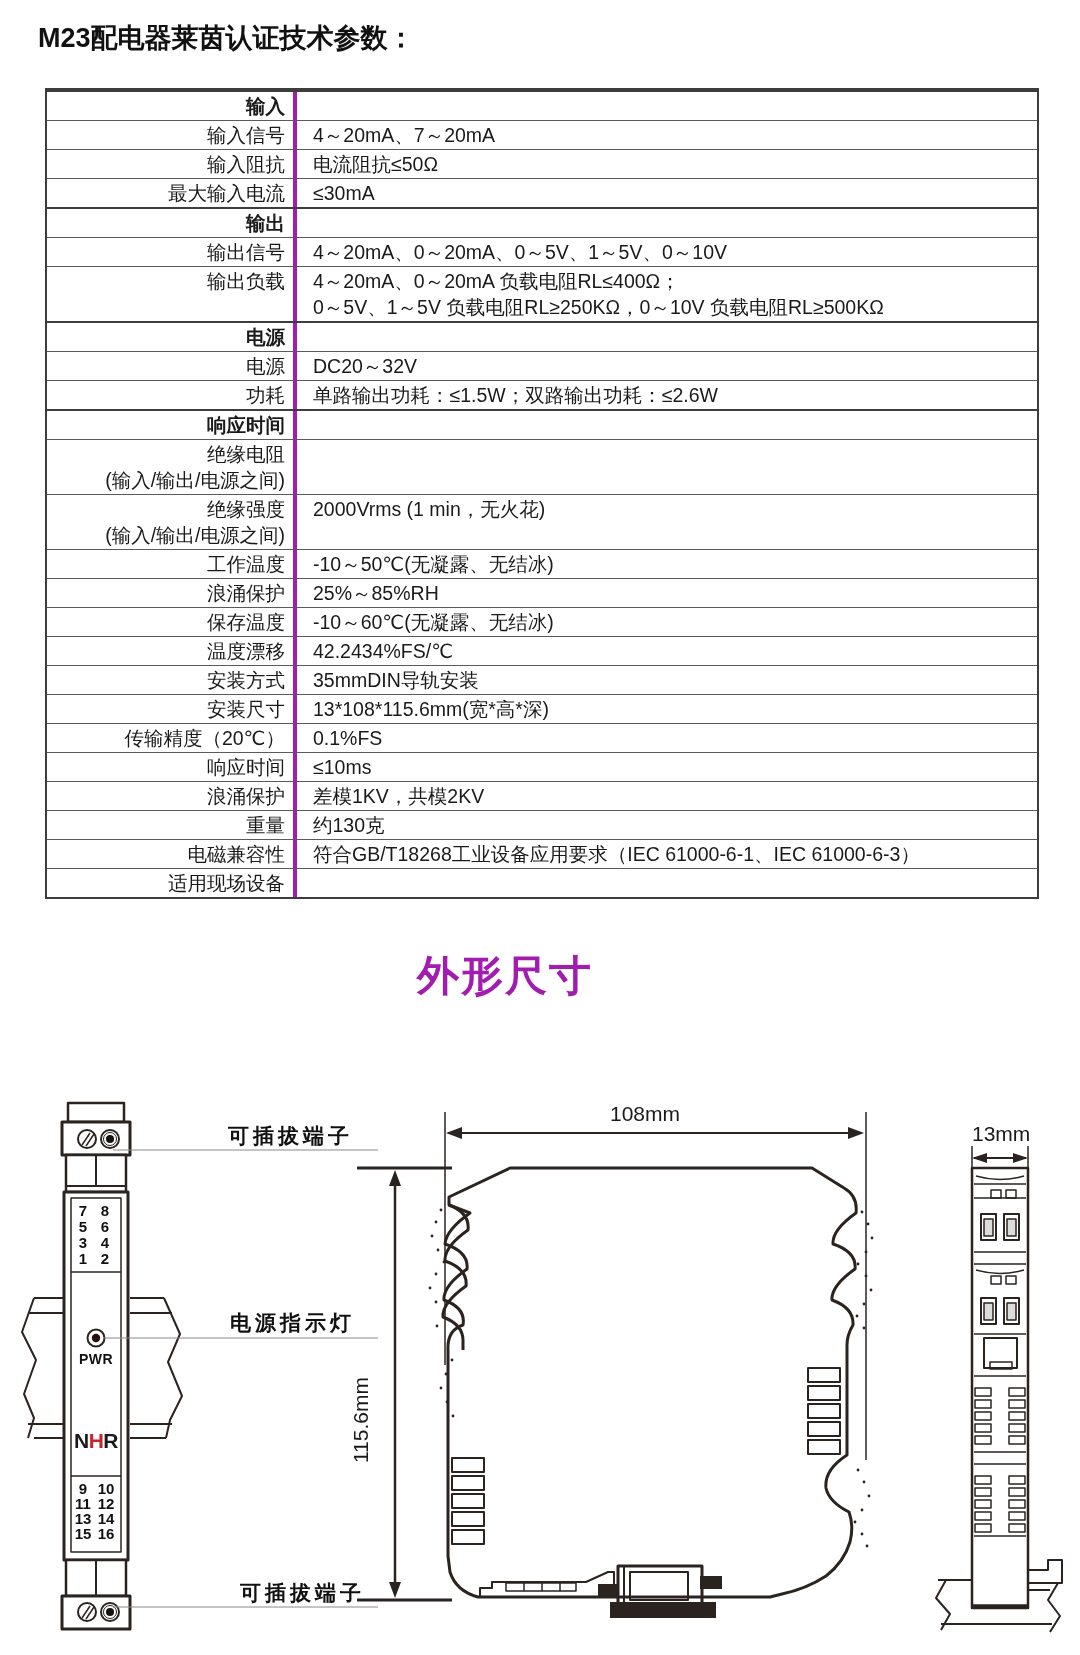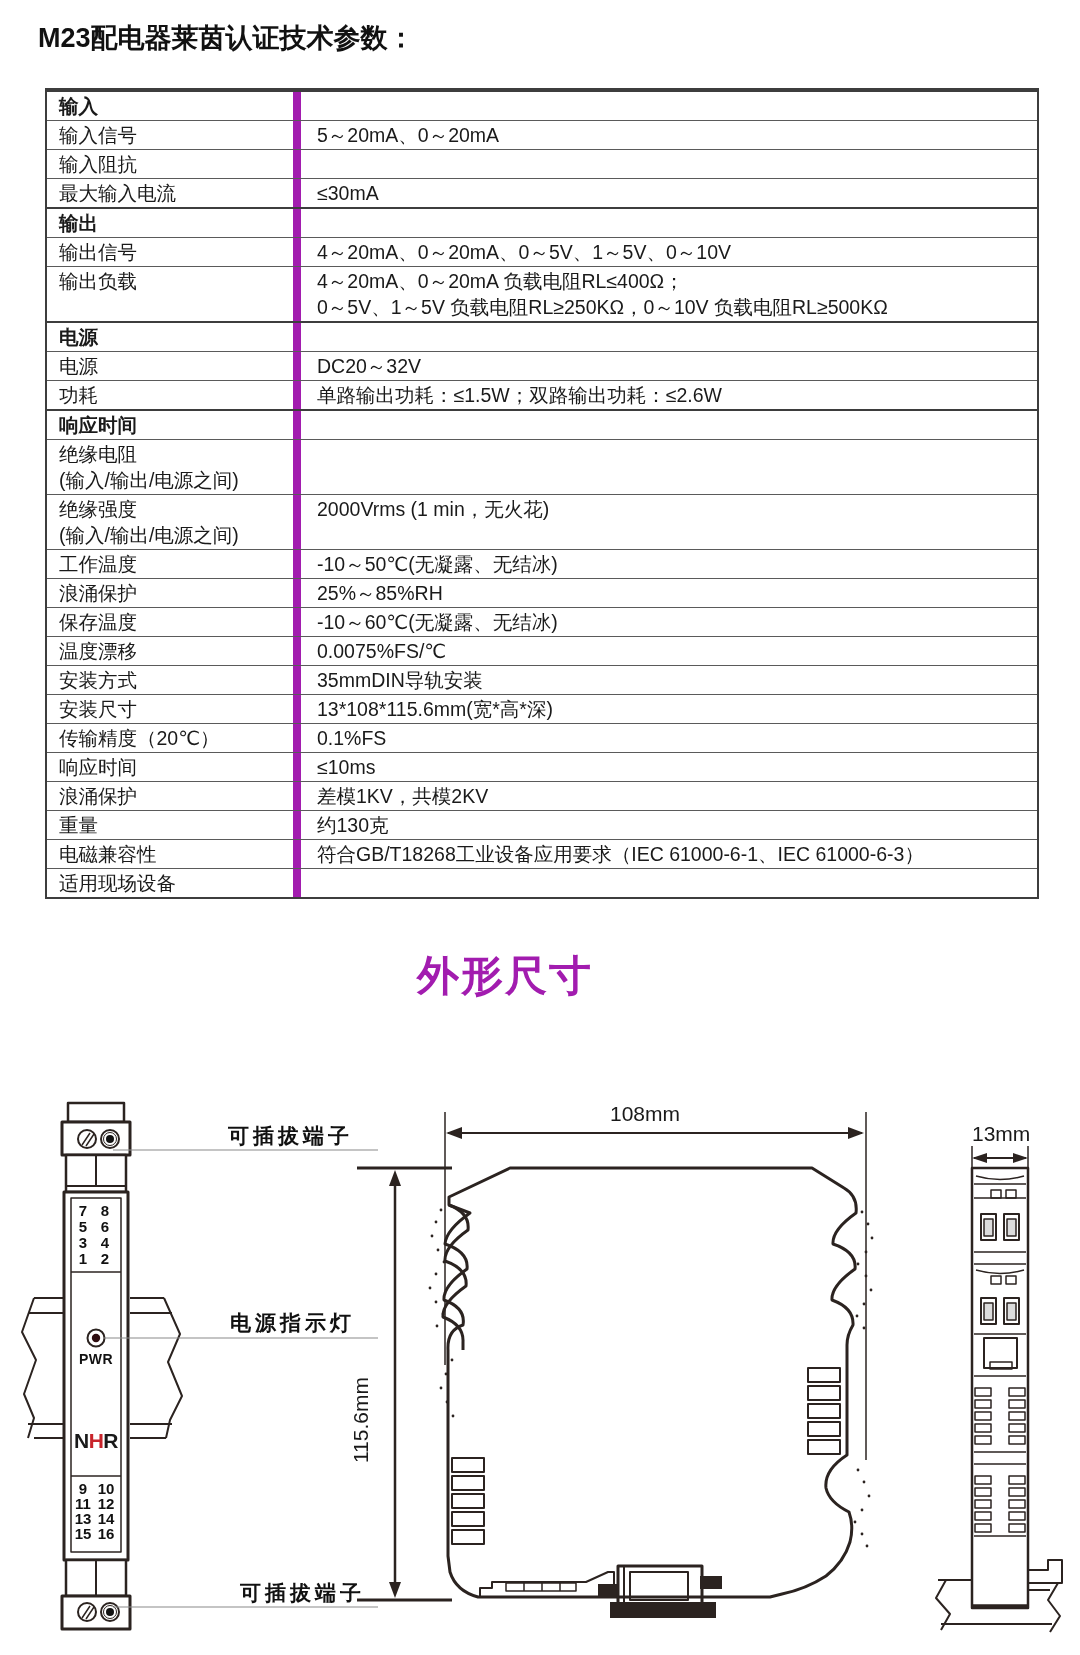--- a/index.html
+++ b/index.html
@@ -6,21 +6,21 @@
   .page{position:relative;width:1080px;height:1655px;background:#fff;overflow:hidden;
         font-family:"Liberation Sans","DejaVu Sans",sans-serif;color:#1a1a1a;padding-left:36px;}
   .doc-title{position:absolute;left:38px;top:20px;font-size:27px;font-weight:700;color:#111;}
   
   .spec-table{position:absolute;left:45px;top:88px;width:990px;border:2px solid #3d3d3d;}
   .spec-row{display:flex;border-top:1px solid #5a5a5a;min-height:28px;}
   .spec-row:first-child{border-top:none;}
   .spec-row.section{border-top:2px solid #3d3d3d;}
   .spec-row.section .cell-label{font-weight:700;}
   .cell{font-size:19.5px;line-height:26px;padding:1px 8px 1px 12px;}
-  .cell-label{width:226px;border-right:8px solid #a21caf;flex-shrink:0;}
+  .cell-label{width:226px;border-right:4px solid #a21caf;flex-shrink:0;text-align:right;}
   .cell-value{flex:1;padding-left:16px;}
   
   .dims-title{position:absolute;left:0;top:948px;width:1010px;text-align:center;
               font-size:42px;font-weight:700;color:#a21caf;letter-spacing:2px;}
   .drawing-svg{position:absolute;left:0;top:1040px;}
   .cn-label{font-size:21px;font-weight:600;letter-spacing:4px;fill:#111;}
   .dim-label{font-size:21px;fill:#1a1a1a;}
   .term-num{font-size:15px;font-weight:600;fill:#111;text-anchor:middle;}
   .pwr-label{font-size:14px;font-weight:700;fill:#111;text-anchor:middle;letter-spacing:0.5px;}
   .logo-text{font-size:21px;font-weight:800;letter-spacing:-0.5px;text-anchor:middle;}
@@ -44,28 +44,32 @@
           <div></div>
         </div>
       </div>
 
       <div class="spec-row">
         <div class="cell cell-label">
           <div>输入信号</div>
           <div></div>
         </div>
         <div class="cell cell-value">
-          <div>5～20mA、0～20mA</div>
+          <div>4～20mA、7～20mA</div>
           <div></div>
         </div>
       </div>
 
       <div class="spec-row">
         <div class="cell cell-label">
           <div>输入阻抗</div>
+          <div></div>
+        </div>
+        <div class="cell cell-value">
+          <div>电流阻抗≤50Ω</div>
           <div></div>
         </div>
       </div>
 
       <div class="spec-row">
         <div class="cell cell-label">
           <div>最大输入电流</div>
           <div></div>
         </div>
         <div class="cell cell-value">
@@ -202,21 +206,21 @@
           <div></div>
         </div>
       </div>
 
       <div class="spec-row">
         <div class="cell cell-label">
           <div>温度漂移</div>
           <div></div>
         </div>
         <div class="cell cell-value">
-          <div>0.0075%FS/℃</div>
+          <div>42.2434%FS/℃</div>
           <div></div>
         </div>
       </div>
 
       <div class="spec-row">
         <div class="cell cell-label">
           <div>安装方式</div>
           <div></div>
         </div>
         <div class="cell cell-value">

